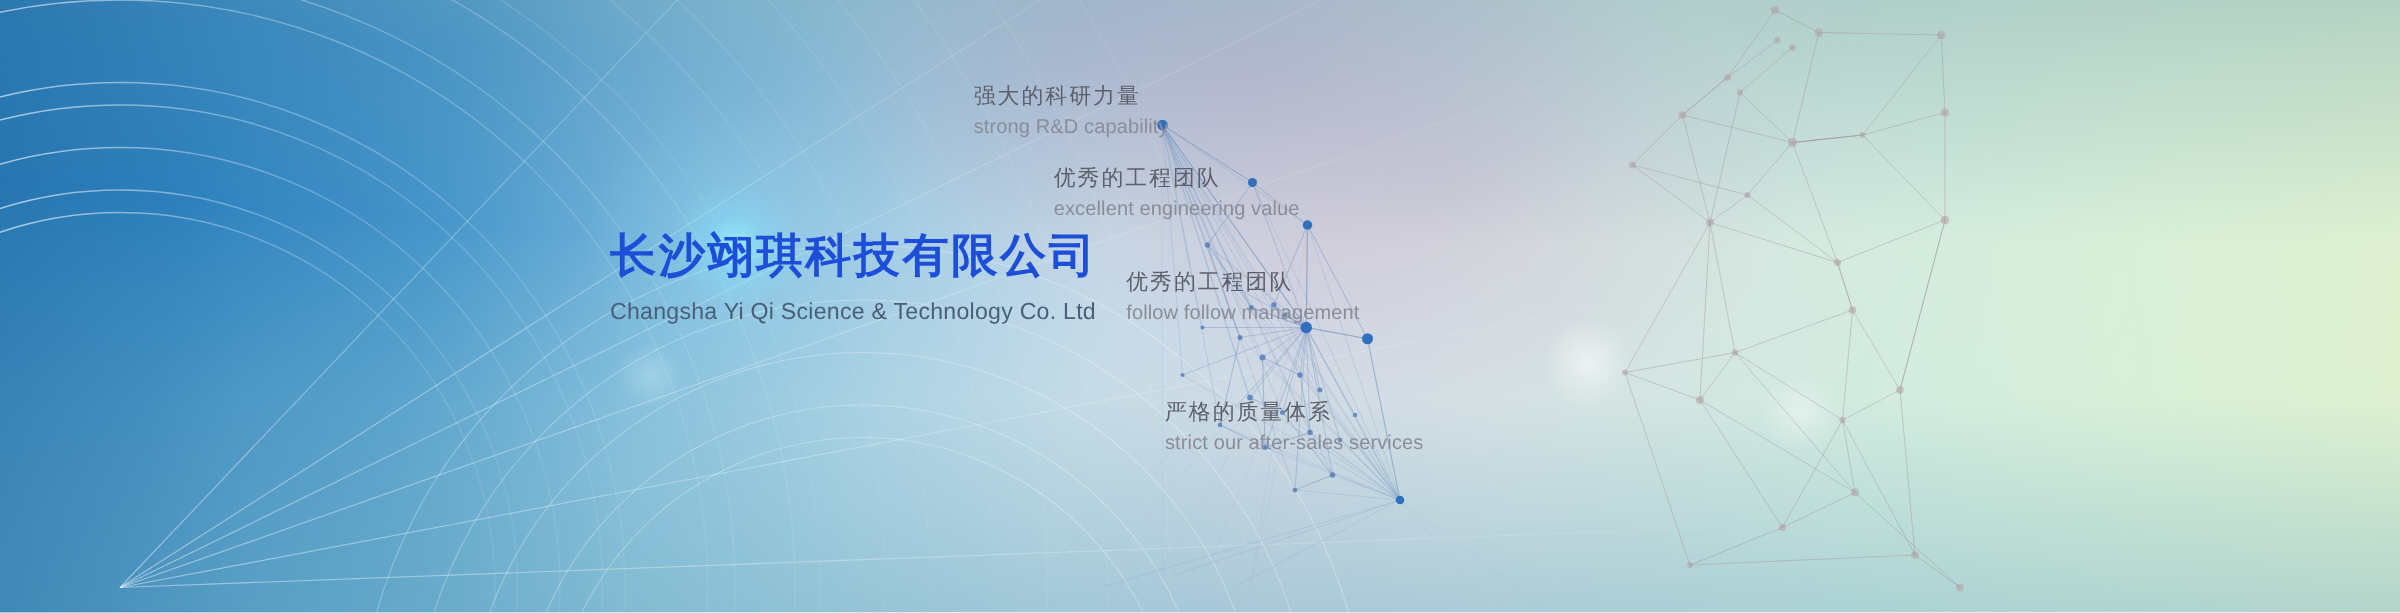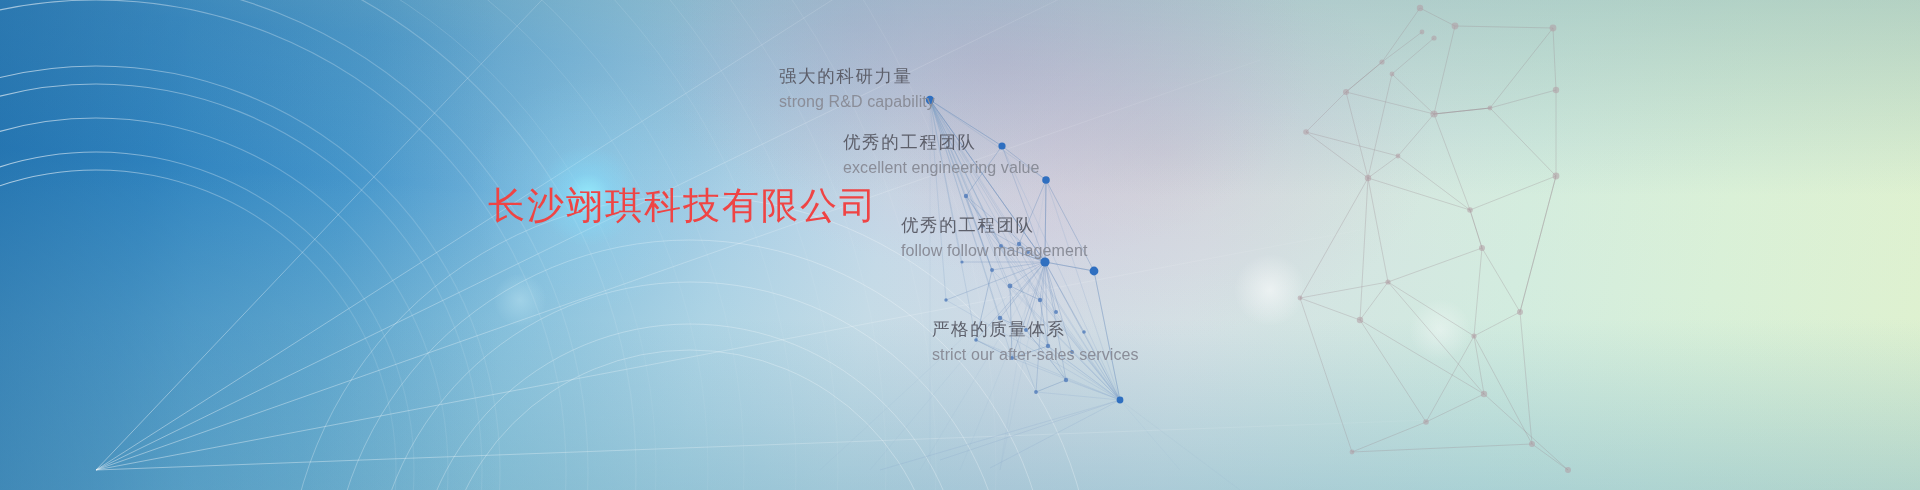--- a/index.html
+++ b/index.html
@@ -80,25 +80,25 @@
   #title-block {
     position: absolute;
     left: 488px;
     top: 182px;
     width: 480px;
   }
   #company-name-cn {
     font-family: "Liberation Serif", "DejaVu Serif", serif;
     font-size: 37px;
     letter-spacing: 2px;
-    color: #ef4444;
+    color: #1d4ed8;
     line-height: 1.28;
     white-space: nowrap;
     margin: 0;
-    font-weight: 400;
+    font-weight: 700;
   }
   #company-name-en {
     font-family: "Liberation Sans", "DejaVu Sans", sans-serif;
     font-size: 18.5px;
     letter-spacing: 0.2px;
     color: #4a5f78;
     white-space: nowrap;
     margin: 9px 0 0 0;
     font-weight: 400;
   }
@@ -371,20 +371,21 @@
       <circle cx="1002" cy="146" r="3.6"></circle>
       <circle cx="1046" cy="180" r="3.8"></circle>
       <circle cx="1045" cy="262" r="4.6"></circle>
       <circle cx="1094" cy="271" r="4.4"></circle>
       <circle cx="1120" cy="400" r="3.4"></circle>
     </g>
   </svg>
 
   <div id="title-block">
     <div id="company-name-cn">长沙翊琪科技有限公司</div>
+    <div id="company-name-en">Changsha Yi Qi Science &amp; Technology Co. Ltd</div>
   </div>
 
   <div class="feature" id="feature-0" style="left: 779px; top: 46px;">
     <div class="feature-cn">强大的科研力量</div>
     <div class="feature-en">strong R&amp;D capability</div>
   </div>
 
   <div class="feature" id="feature-1" style="left: 843px; top: 112px;">
     <div class="feature-cn">优秀的工程团队</div>
     <div class="feature-en">excellent engineering value</div>

